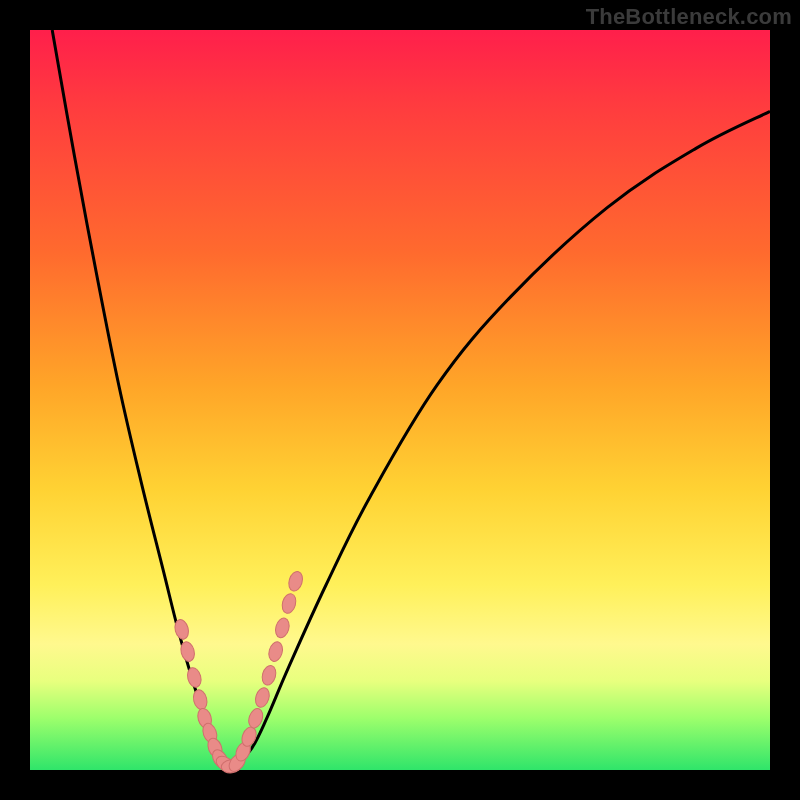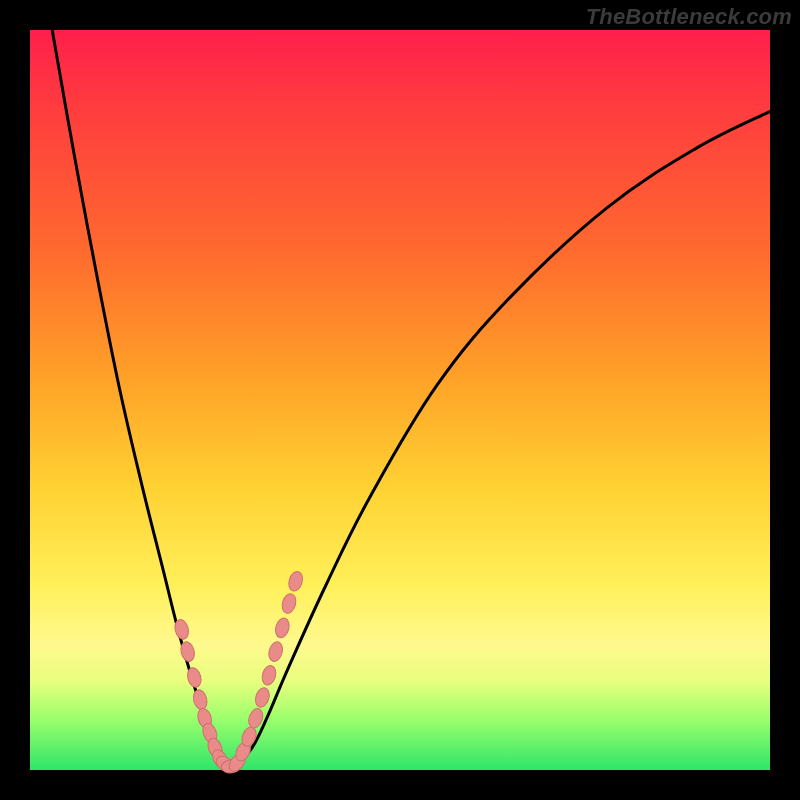--- a/index.html
+++ b/index.html
@@ -9,21 +9,20 @@
     height: 800px;
     overflow: hidden;
     background: #000;
     font-family: Arial, Helvetica, sans-serif;
   }
   .stage {
     position: relative;
     width: 800px;
     height: 800px;
     background: #000;
-    font-style: italic;
   }
   .plot-area {
     position: absolute;
     left: 30px;
     top: 30px;
     width: 740px;
     height: 740px;
     
     background: linear-gradient(
       to bottom,

